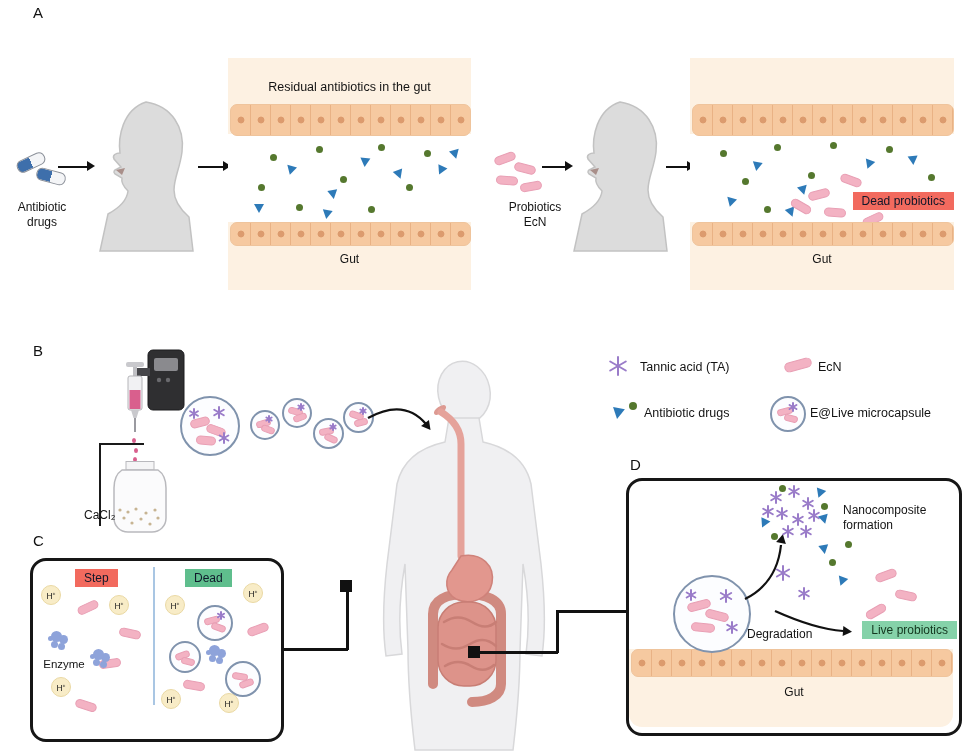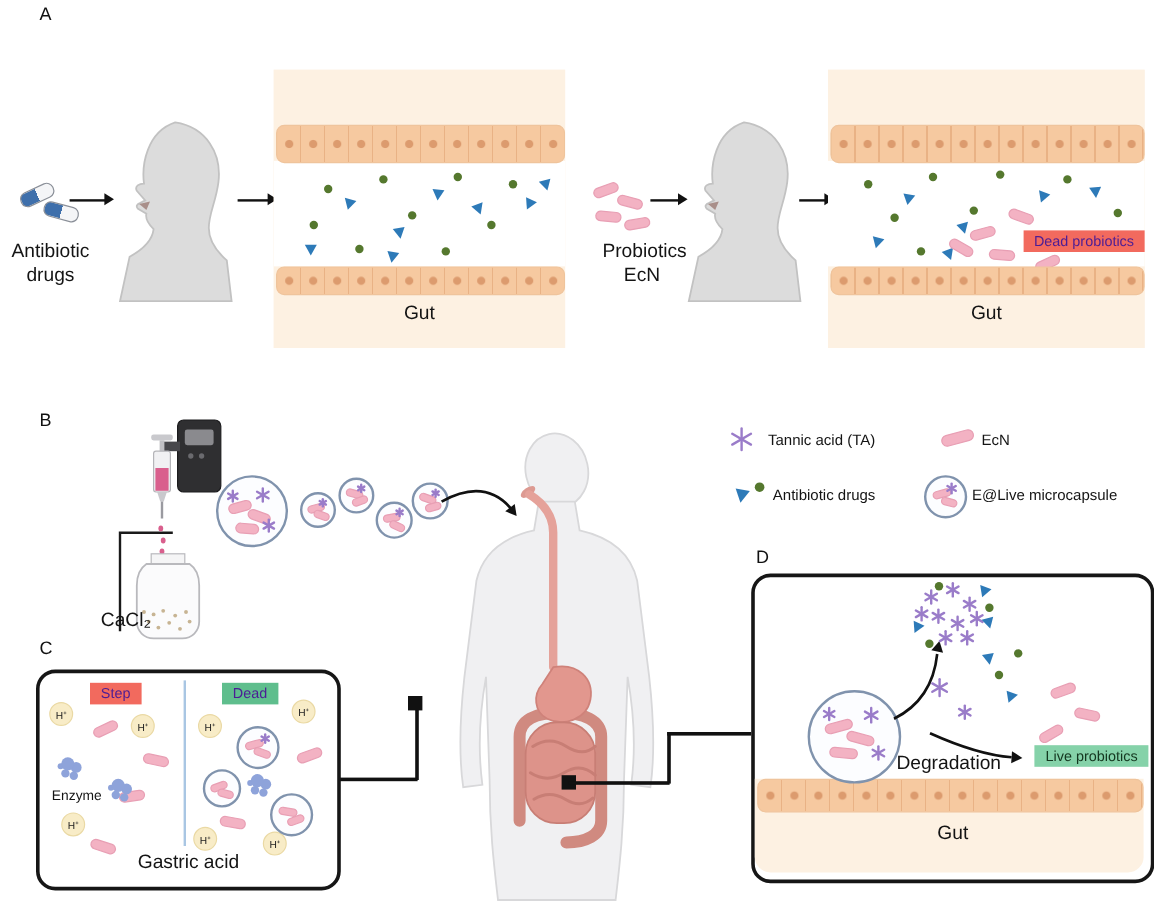--- a/index.html
+++ b/index.html
@@ -7,32 +7,32 @@
     --hdr:#b9d6ea; --peach:#fdf1e2;
     --cellbg:#f6c9a0; --cellnuc:#dc9b6e; --cellline:#e9b285;
     --abxg:#55782e; --abxb:#2d7ab8;
     --pink:#f3b2c3; --pinkb:#e89fb4;
     --purple:#9a7cc9; --mcapb:#8093ad; --blob:#8ea3da; --hbg:#f8ecc7; --ink:#141414;
   }
   html,body{margin:0;padding:0;background:#fff}
   body{font-family:"Liberation Sans",sans-serif;color:var(--ink)}
   .fig{position:relative;width:962px;height:751px;background:#fff;overflow:hidden}
   .abs{position:absolute}
-  .t{position:absolute;font-size:16px;line-height:1.25;color:var(--ink)}
+  .t{position:absolute;font-size:12px;line-height:1.25;color:var(--ink)}
   .tc{text-align:center}
   .pre{white-space:pre-line}
   .plabel{position:absolute;font-size:15px;color:#111}
   .hdr{position:absolute;height:21px;background:var(--hdr);display:flex;align-items:center;justify-content:center;font-size:12.5px;color:#17303f}
   .gut{position:absolute;background:var(--peach);overflow:hidden}
   .lumen{position:absolute;background:#fff}
   .cellband{position:absolute;background-color:var(--cellbg);
     background-image:radial-gradient(circle at 10px 50%, var(--cellnuc) 3px, rgba(0,0,0,0) 3.8px),
       repeating-linear-gradient(90deg, rgba(0,0,0,0) 0 18.6px, var(--cellline) 18.6px 20px);
     background-size:20px 100%, auto;border-radius:7px;border:1px solid #efc49c}
-  .badge{position:absolute;font-size:12px;padding:2px 9px;color:#4c1d95;white-space:nowrap}
+  .badge{position:absolute;font-size:12px;padding:2px 9px;color:#0f172a;white-space:nowrap}
   .dot{position:absolute;width:7px;height:7px;border-radius:50%;background:var(--abxg)}
   .tri{position:absolute;width:0;height:0;border-left:5px solid transparent;border-right:5px solid transparent;border-top:9px solid var(--abxb)}
   .rod{position:absolute;width:20px;height:7px;border-radius:5px;background:var(--pink);border:1px solid var(--pinkb)}
   .pill{position:absolute;width:28px;height:11px;border-radius:6px;border:1px solid #8a8f98;background:linear-gradient(90deg,#3e6fab 0 50%,#f4f5f7 50% 100%)}
   .star{position:absolute;width:16px;height:16px}
   .star i{position:absolute;left:calc(50% - 1px);top:0;width:2px;height:100%;background:var(--purple);border-radius:2px;display:block}
   .star i:nth-child(2){transform:rotate(60deg)}
   .star i:nth-child(3){transform:rotate(-60deg)}
   .hplus{position:absolute;width:18px;height:18px;border-radius:50%;background:var(--hbg);border:1px solid #ead9a4;display:flex;align-items:center;justify-content:center;font-size:8.5px;color:#222}
   .blob{position:absolute;width:11px;height:11px;border-radius:50%;background:var(--blob);
@@ -58,20 +58,21 @@
   <div class="arrow" style="left:58px;top:166px;width:30px"></div>
   <svg class="abs" style="left:86px;top:98px" width="110" height="155" viewBox="0 0 110 155">
     <path d="M60,4 C86,8 99,30 96,54 C94,70 88,80 88,92 C88,103 95,112 103,119 L107,153 L14,153 L22,116 C33,110 41,102 42,93 C38,89 35,84 36,80 L29,76 C27,74 28,72 31,71 L35,69 L28,61 C26,57 30,55 34,55 C32,40 36,12 60,4 Z" fill="#dcdcdc" stroke="#c2c2c2" stroke-width="1.5"></path>
     <path d="M30,72 L39,70 L36,77 Z" fill="#a98f8a"></path>
   </svg>
   <div class="t tc pre" style="left:2px;top:200px;width:80px">Antibiotic
 drugs</div>
   <div class="arrow" style="left:198px;top:166px;width:26px"></div>
 
   <div class="gut" style="left:228px;top:58px;width:243px;height:232px">
+    <div class="t tc" style="left:0;right:0;top:22px;font-size:12.5px">Residual antibiotics in the gut</div>
     <div class="lumen" style="left:0;top:76px;width:243px;height:88px"></div>
     <div class="cellband" style="left:2px;top:46px;width:239px;height:30px"></div>
     <span class="dot" style="left:42px;top:96px"></span>
     <span class="dot" style="left:88px;top:88px"></span>
     <span class="dot" style="left:150px;top:86px"></span>
     <span class="dot" style="left:196px;top:92px"></span>
     <span class="dot" style="left:30px;top:126px"></span>
     <span class="dot" style="left:112px;top:118px"></span>
     <span class="dot" style="left:178px;top:126px"></span>
     <span class="dot" style="left:68px;top:146px"></span>
@@ -301,21 +302,20 @@
       <span class="rod" style="left:4px;top:9px;width:13px;height:5px;transform:rotate(-20deg)"></span>
       <span class="rod" style="left:10px;top:15px;width:12px;height:5px;transform:rotate(15deg)"></span>
     </span>
     <span class="mcap" style="left:192px;top:100px;width:32px;height:32px">
       <span class="rod" style="left:5px;top:10px;width:14px;height:5px;transform:rotate(10deg)"></span>
       <span class="rod" style="left:12px;top:17px;width:13px;height:5px;transform:rotate(-20deg)"></span>
     </span>
     <span class="blob" style="left:176px;top:84px"></span>
     <span class="rod" style="left:214px;top:64px;transform:rotate(-20deg)"></span>
     <span class="rod" style="left:150px;top:120px;transform:rotate(10deg)"></span>
-    <div class="t tc" style="left:0;right:0;top:148px">Gastric acid</div>
   </div>
 
   <div class="plabel" style="left:630px;top:456px">D</div>
   <div class="box" style="left:626px;top:478px;width:330px;height:252px">
     <div class="abs" style="left:0;top:168px;width:324px;height:78px;background:var(--peach);border-radius:0 0 13px 13px"></div>
     <div class="cellband" style="left:2px;top:168px;width:320px;height:26px"></div>
     <div class="t tc" style="left:0;right:0;top:204px">Gut</div>
 
     <span class="mcap" style="left:44px;top:94px;width:74px;height:74px">
       <span class="rod" style="left:12px;top:24px;width:22px;transform:rotate(-15deg)"></span>
@@ -340,20 +340,22 @@
 
     <svg class="abs" style="left:0;top:0" width="324" height="246" viewBox="0 0 324 246">
       <path d="M116,118 Q148,102 152,64" stroke="#111" stroke-width="2.2" fill="none"></path>
       <polygon points="0,-5 9,0 0,5" transform="translate(152,62) rotate(-78)" fill="#111"></polygon>
       <path d="M146,130 Q186,148 214,150" stroke="#111" stroke-width="2.2" fill="none"></path>
       <polygon points="0,-5 9,0 0,5" transform="translate(214,150) rotate(4)" fill="#111"></polygon>
     </svg>
 
     <div class="t" style="left:118px;top:146px">Degradation</div>
     <div class="badge" style="right:2px;top:140px;background:var(--green-lt);color:#14371f">Live probiotics</div>
+    <div class="t pre" style="left:214px;top:22px;width:110px">Nanocomposite
+formation</div>
 
     <span class="star" style="left:140px;top:10px;width:13px;height:13px">
         <i></i>
         <i></i>
         <i></i>
       </span>
     <span class="star" style="left:158px;top:4px;width:13px;height:13px">
         <i></i>
         <i></i>
         <i></i>

